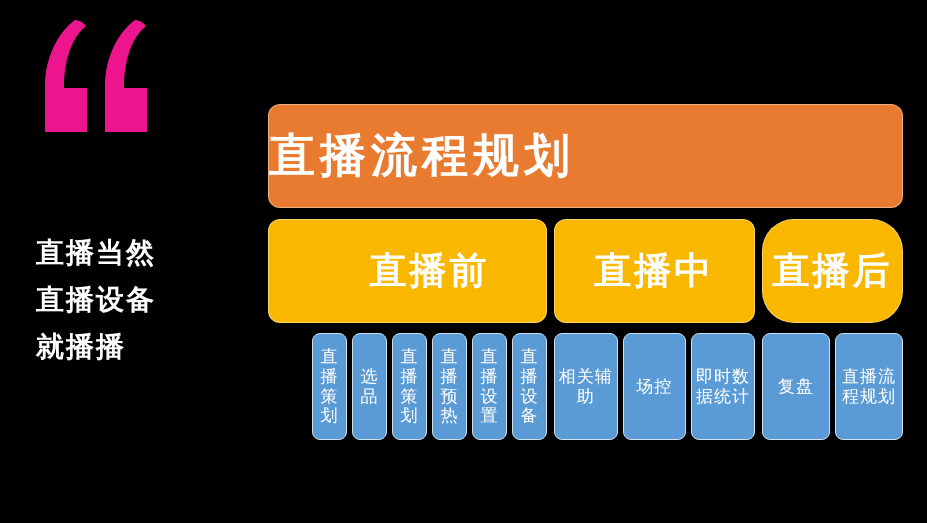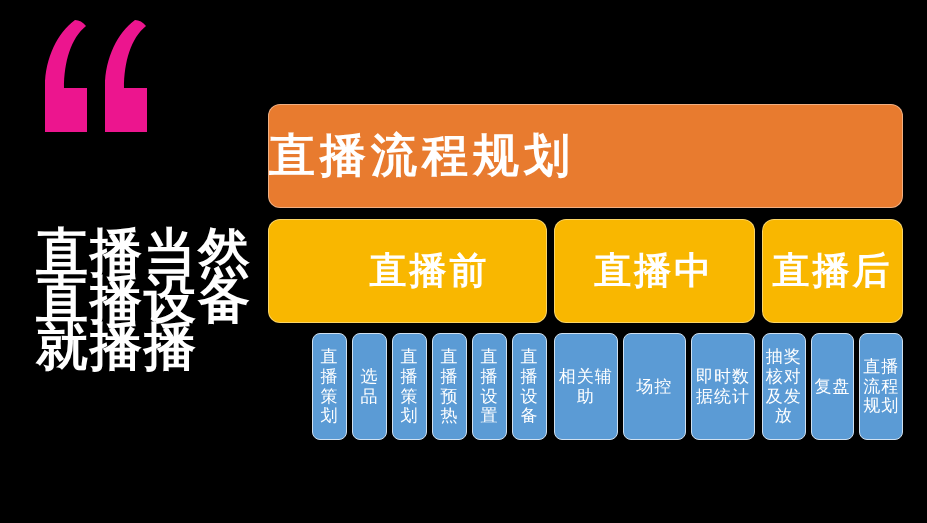--- a/index.html
+++ b/index.html
@@ -26,21 +26,21 @@
     top: 20px;
     width: 102px;
     height: 112px;
     color: var(--color-pink);
   }
   .tagline {
     position: absolute;
     left: 36px;
     top: 229px;
     color: var(--color-text);
-    font-size: 52px;
+    font-size: 28px;
     font-weight: bold;
     line-height: 47px;
     letter-spacing: 2px;
     white-space: nowrap;
   }
   .board {
     position: absolute;
     left: 268px;
     top: 104px;
     width: 635px;
@@ -72,21 +72,21 @@
     justify-content: center;
   }
   .phase span {
     color: var(--color-text);
     font-size: 37px;
     font-weight: bold;
     letter-spacing: 3px;
   }
   .w-before { width: 287px; padding-left: 44px; }
   .w-during { width: 208px; }
-  .w-after  { width: 146px; }
+  .w-after  { width: 146px; border-radius: 32px; }
   .items-row { display: flex; gap: 7px; }
   .item-group { display: flex; gap: 5px; }
   .item {
     flex: 1;
     height: 107px;
     background: var(--color-blue);
     border: 1px solid #cfe0f0;
     border-radius: 8px;
     display: flex;
     align-items: center;
@@ -169,23 +169,20 @@
         <div class="item">
           <span>场控</span>
         </div>
         <div class="item">
           <span>即时数据统计</span>
         </div>
       </div>
 
       <div class="item-group w-after">
         <div class="item">
-          <span>抽奖核对及发放</span>
-        </div>
-        <div class="item">
           <span>复盘</span>
         </div>
         <div class="item">
           <span>直播流程规划</span>
         </div>
       </div>
 
     </div>
   </div>
 </div>

